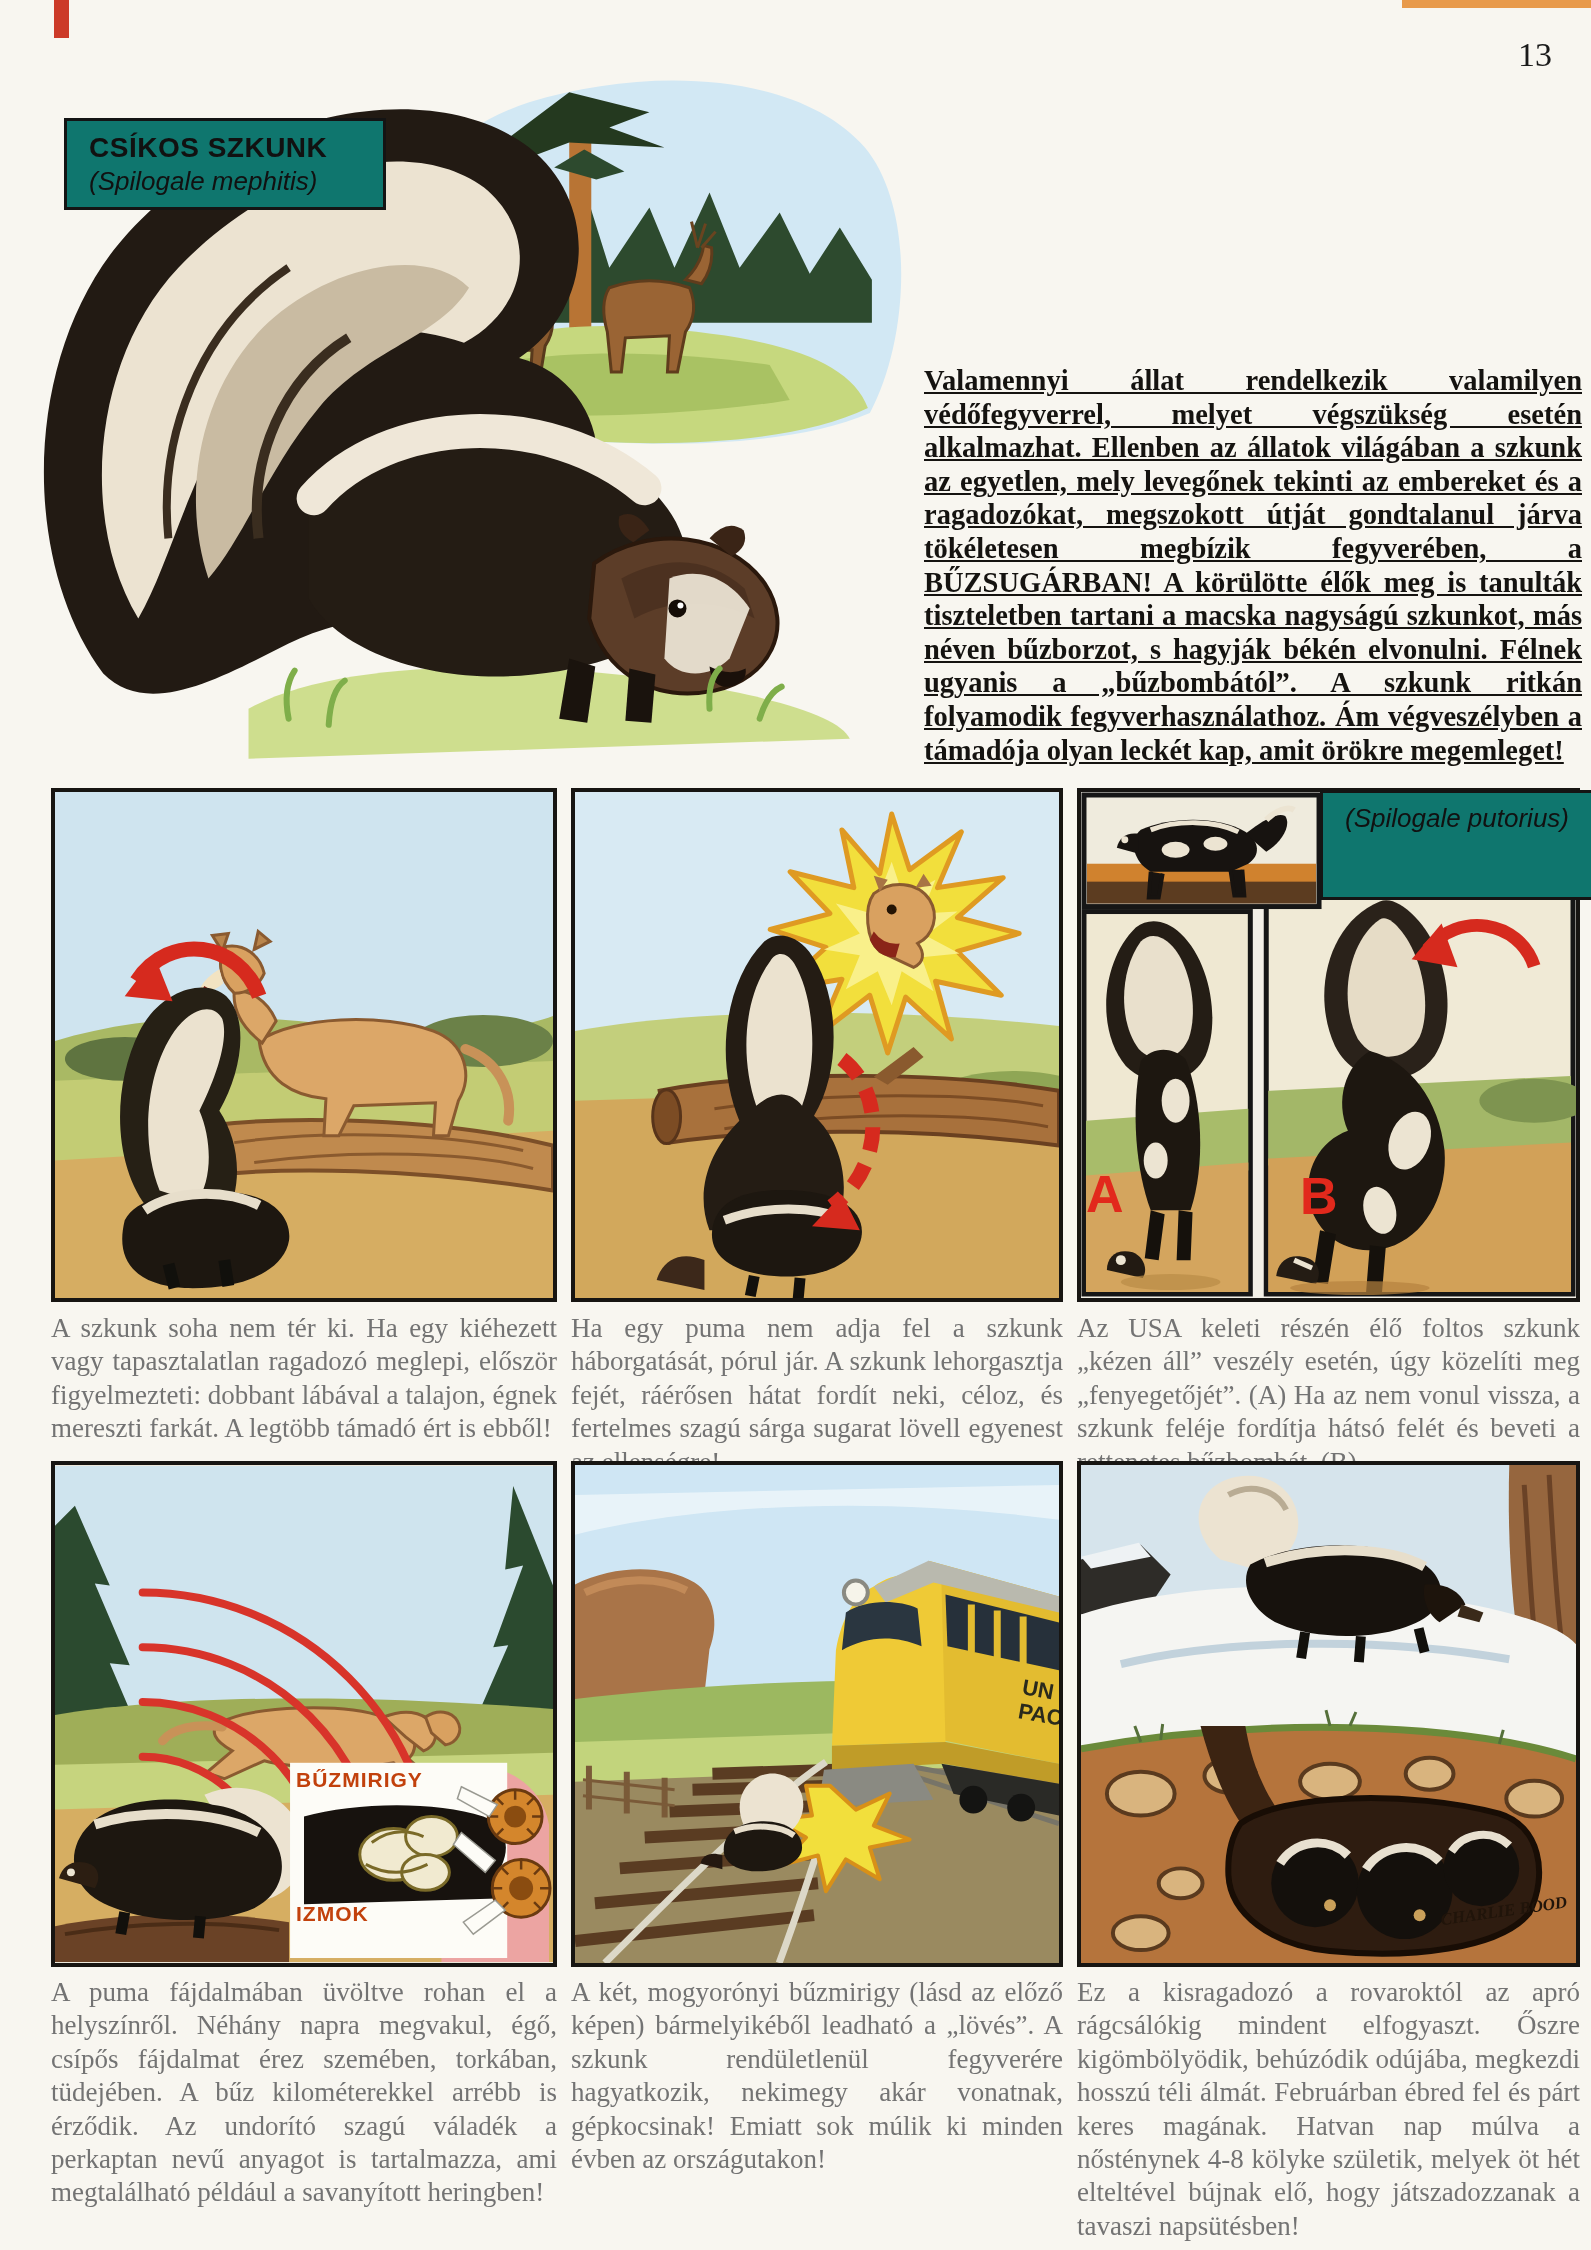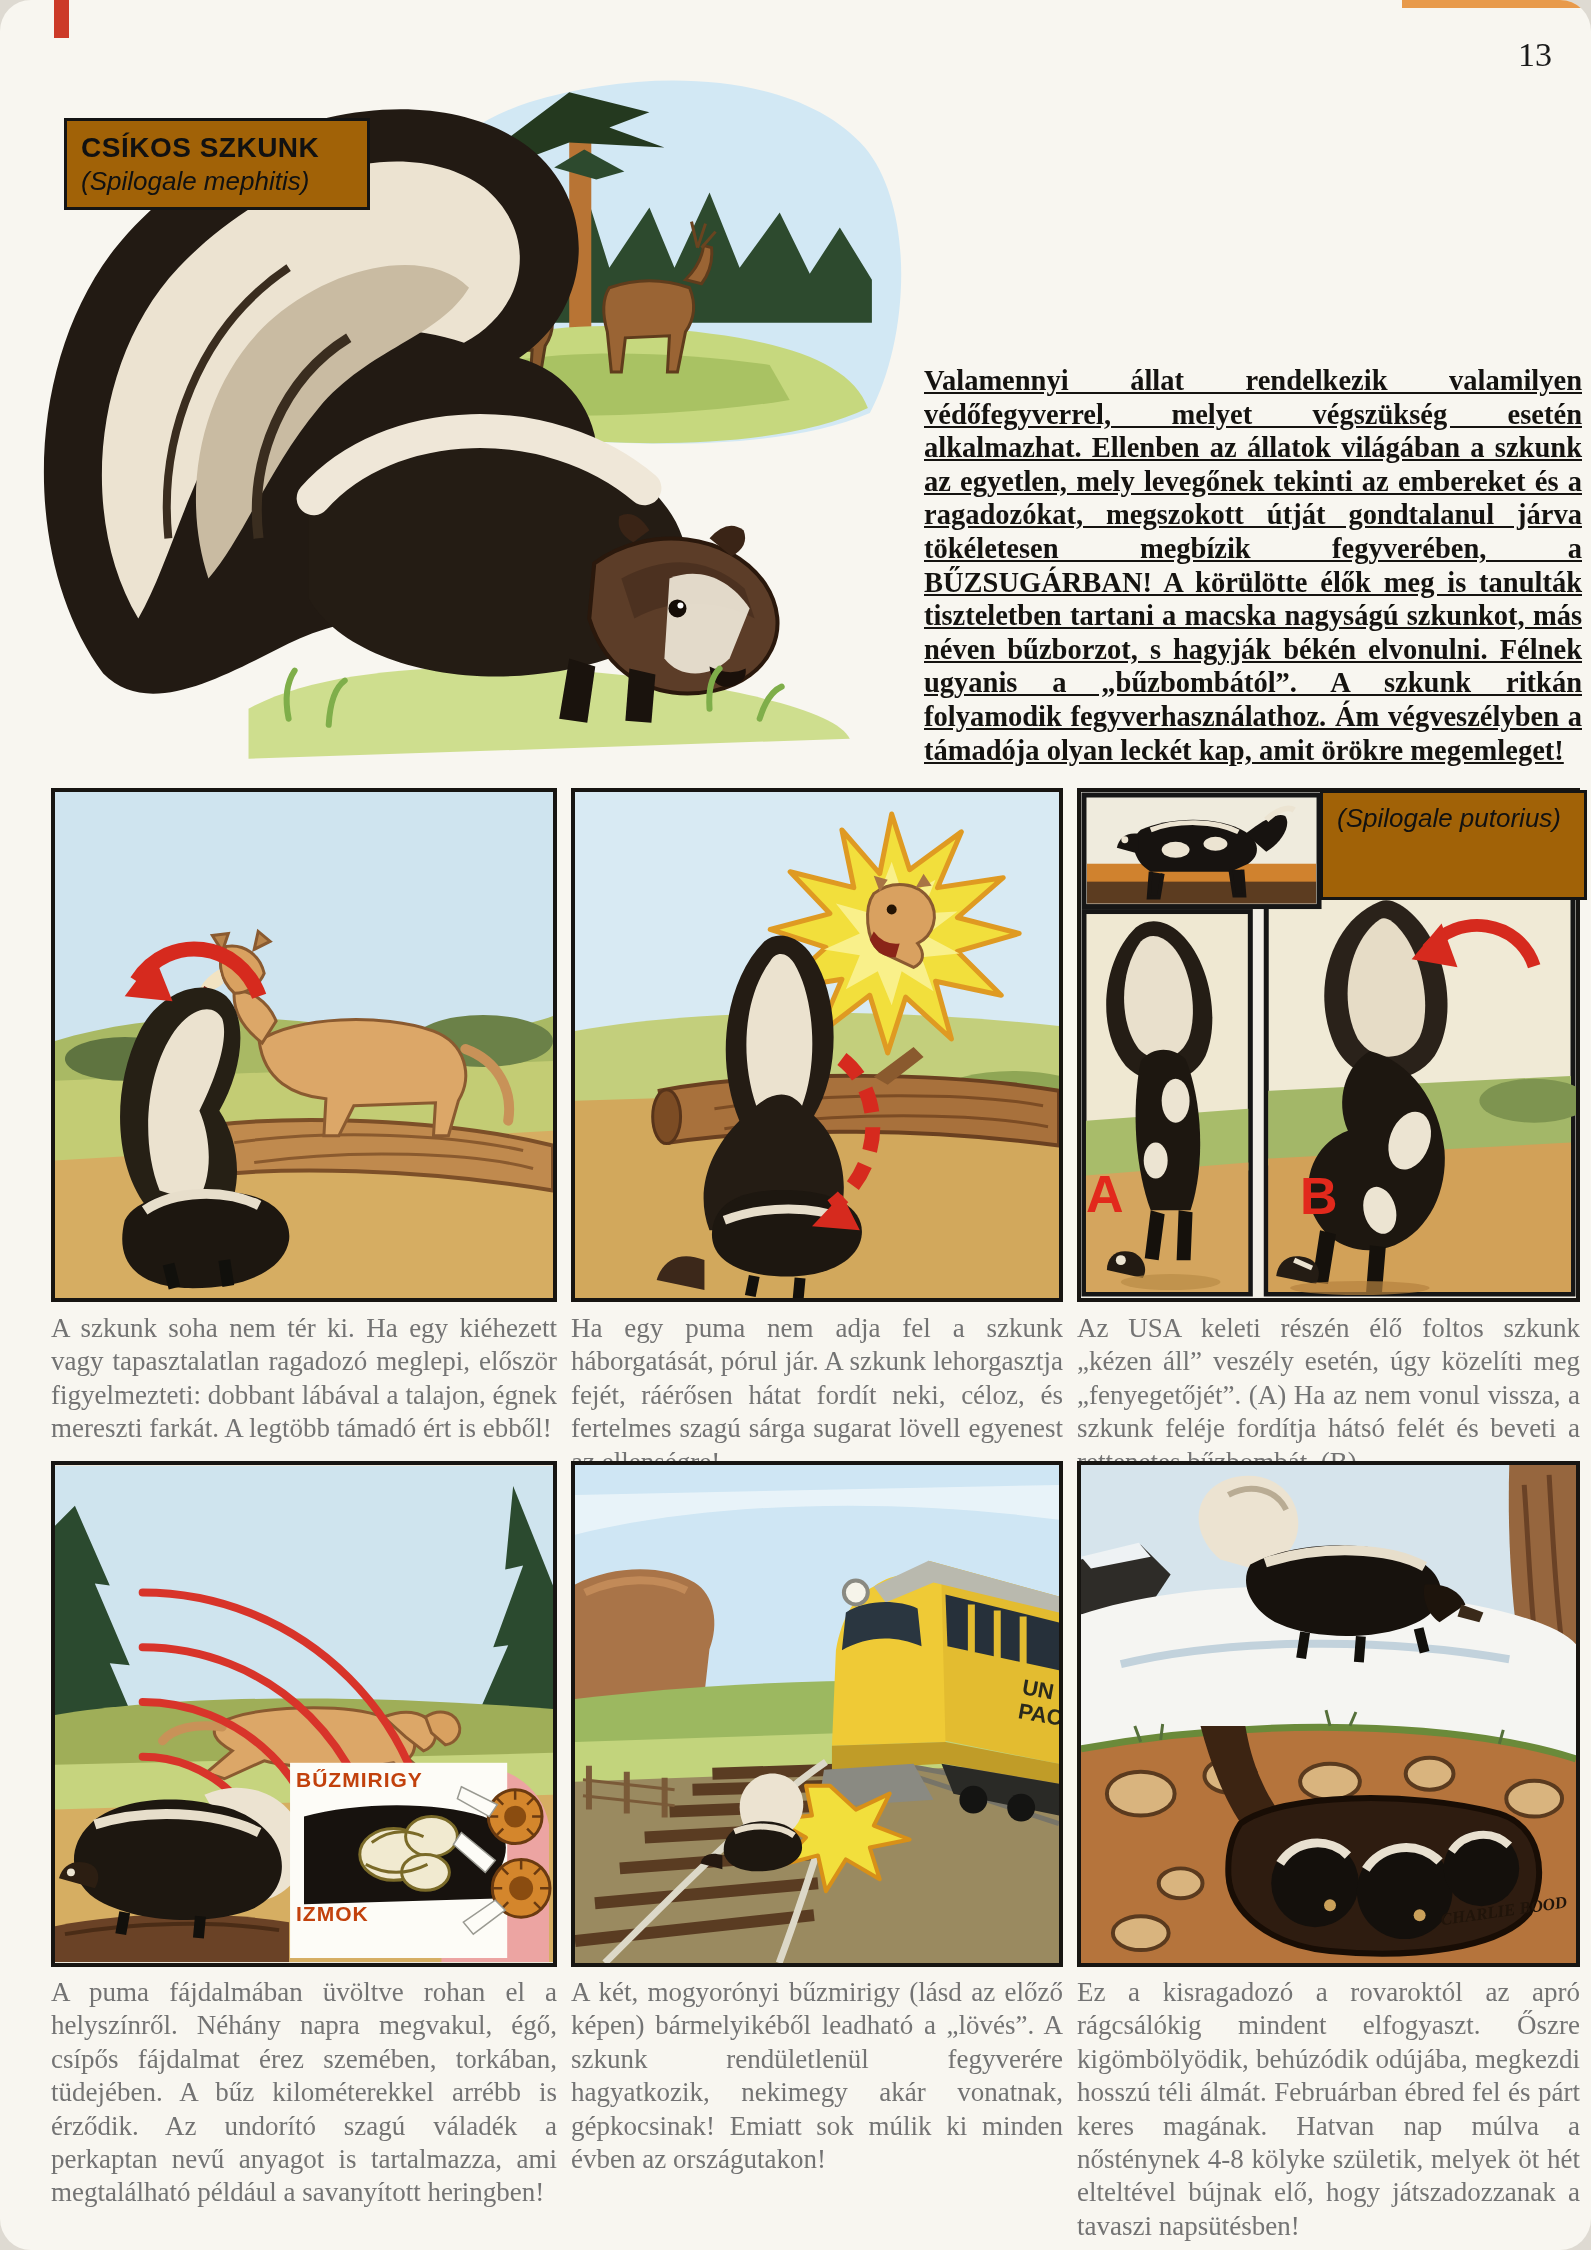--- a/index.html
+++ b/index.html
@@ -1,22 +1,22 @@
 <!DOCTYPE html>
 <html><head>
 <meta charset="utf-8">
 <style>
   html,body{margin:0;padding:0;background:#dedad2;}
   .page{position:relative;width:1591px;height:2250px;background:#f8f6f0;overflow:hidden;
-        font-family:"Liberation Serif",serif;color:#111;border-radius:31px;}
+        font-family:"Liberation Serif",serif;color:#111;}
   .abs{position:absolute;}
   .page-number{font-size:34px;color:#1a1a1a;}
   .print-mark{position:absolute;}
-  .species-box{position:absolute;background:#a16207;border:3px solid #141414;
-        padding:9px 14px;font-family:"Liberation Sans",sans-serif;line-height:1.25;}
+  .species-box{position:absolute;background:#0f766e;border:3px solid #141414;
+        padding:9px 22px;font-family:"Liberation Sans",sans-serif;line-height:1.25;}
   .species-name{font-weight:bold;font-size:28px;letter-spacing:.5px;}
   .species-latin{font-style:italic;font-size:26px;}
   .title-block{position:absolute;left:924px;top:94px;width:662px;}
   .title-line{font-size:75px;line-height:88px;letter-spacing:-1px;color:#0d0c0a;}
   .title-line.ital{font-style:italic;}
   .intro{position:absolute;left:924px;top:364px;width:658px;font-size:28.5px;line-height:33.6px;
         font-weight:700;text-align:justify;text-align-last:left;color:#151310;text-decoration:underline;}
   .caption{position:absolute;font-size:27px;line-height:33.4px;text-align:justify;
         text-align-last:left;color:#737373;}
   .panel{position:absolute;border:4px solid #171512;background:#ece7da;box-sizing:border-box;overflow:hidden;}

